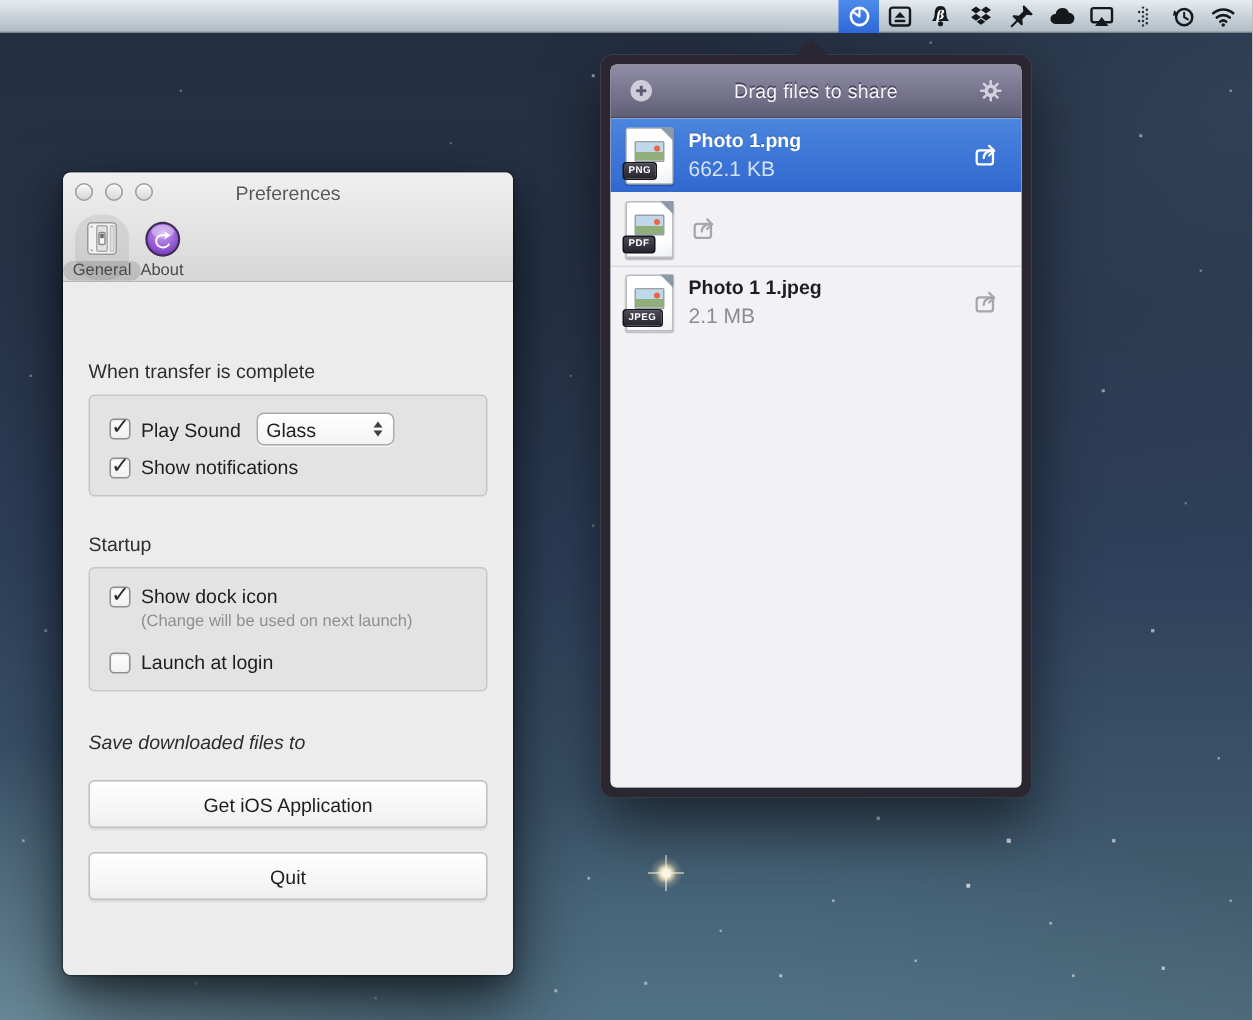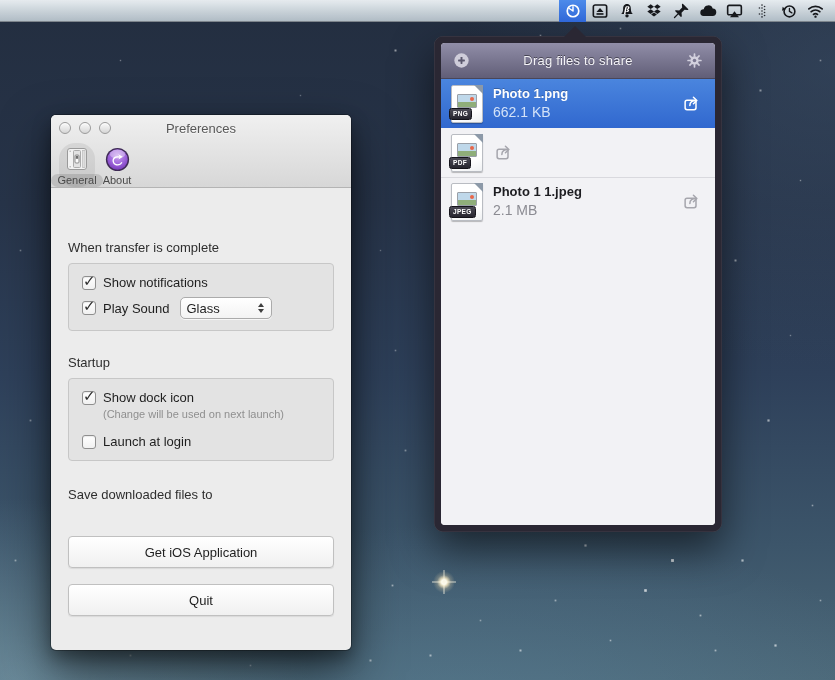--- a/index.html
+++ b/index.html
@@ -50,21 +50,21 @@
   .menubar { position:absolute; top:0; left:0; right:0; height:22px;
     background:linear-gradient(180deg,rgba(240,245,248,.95),rgba(188,200,208,.92));
     border-bottom:1px solid rgba(40,50,60,.55);
     display:flex; justify-content:flex-end; align-items:center; padding-right:6px; z-index:5; }
   .mb-icons { display:flex; align-items:center; height:22px; }
   .mb-icon { width:27px; height:22px; display:flex; align-items:center; justify-content:center; }
   .mb-icon svg { display:block; }
   .mb-icon.active { background:linear-gradient(180deg,#4d8bea,#2f67d8); }
 
   
-  .popover { position:absolute; left:434px; top:36px; width:288px; height:496px;
+  .popover { position:absolute; left:400px; top:36px; width:288px; height:496px;
     background:#2a2733; border-radius:9px; padding:7px; z-index:4;
     box-shadow:0 18px 40px rgba(0,0,0,.55), 0 0 0 0.5px rgba(255,255,255,.12) inset; }
   .popover::before { content:""; position:absolute; top:-10px; left:130px;
     border-left:11px solid transparent; border-right:11px solid transparent;
     border-bottom:11px solid #2a2733; }
   .popover-inner { width:100%; height:100%; border-radius:4px; overflow:hidden;
     display:flex; flex-direction:column; background:#f2f2f5; }
   .popover-header { height:36px; flex:0 0 36px;
     background:linear-gradient(180deg,#918ea8 0%,#7b7892 45%,#615e77 100%);
     display:flex; align-items:center; justify-content:space-between; padding:0 10px;
@@ -89,21 +89,21 @@
     color:#fff; font-size:6.5px; font-weight:bold; letter-spacing:.3px; padding:1.5px 3px; border-radius:2.5px;
     border:1px solid #15141b; line-height:1; }
   .file-text { flex:1; min-width:0; }
   .file-name { font-size:13px; font-weight:bold; color:#1d1d21; line-height:1.25; }
   .file-size { font-size:14px; color:#8b8b92; line-height:1.3; }
   .file-row.selected .file-name { color:#ffffff; text-shadow:0 -1px 0 rgba(0,0,0,.25); }
   .file-row.selected .file-size { color:#d3e2f8; }
   .share-btn { flex:0 0 22px; height:20px; display:flex; align-items:center; justify-content:center; }
 
   
-  .prefs { position:absolute; left:51px; top:115px; width:300px; height:535px; z-index:3;
+  .prefs { position:absolute; left:42px; top:115px; width:300px; height:535px; z-index:3;
     background:#ececec; border-radius:5px;
     box-shadow:0 0 0 1px rgba(0,0,0,.28), 0 22px 50px rgba(0,0,0,.55), 0 8px 18px rgba(0,0,0,.35); }
   .prefs-chrome { border-radius:5px 5px 0 0; background:linear-gradient(180deg,#f0f0f0,#d7d7d7);
     border-bottom:1px solid #b4b4b4; }
   .titlebar { height:26px; display:flex; align-items:center; position:relative; padding:0 8px; }
   .traffic { display:flex; gap:8px; }
   .tl-dot { width:12px; height:12px; border-radius:50%; border:1px solid #9b9b9b;
     background:linear-gradient(180deg,#fafafa,#d6d6d6); box-shadow:inset 0 1px 1px rgba(255,255,255,.8); }
   .win-title { position:absolute; left:0; right:0; text-align:center; font-size:13px; color:#585858;
     text-shadow:0 1px 0 rgba(255,255,255,.6); }
@@ -133,21 +133,21 @@
   .stepper { display:flex; flex-direction:column; gap:2px; align-items:center; padding-right:1px; }
   .stepper i { width:0; height:0; border-left:3.5px solid transparent; border-right:3.5px solid transparent; display:block; }
   .stepper .up { border-bottom:4.5px solid #3f3f3f; }
   .stepper .down { border-top:4.5px solid #3f3f3f; }
 
   .popup-large { margin-top:8px; height:40px; display:flex; align-items:center;
     background:linear-gradient(180deg,#f7f7f7,#ebebeb); border:1px solid #c3c3c3; border-radius:4px;
     padding:0 12px; box-shadow:0 1px 0 rgba(255,255,255,.6); }
   .popup-large .popup-value { font-size:14px; color:#1e1e1e; flex:1; margin-left:8px; }
 
-  .wide-btn { margin-top:34px; height:32px; width:100%; display:flex; align-items:center; justify-content:center;
+  .wide-btn { margin-top:18px; height:32px; width:100%; display:flex; align-items:center; justify-content:center;
     background:linear-gradient(180deg,#ffffff,#f0f0f0); border:1px solid #c0c0c0; border-radius:4px;
     font-size:13px; color:#1e1e1e; box-shadow:0 1px 1px rgba(0,0,0,.08); }
   .wide-btn.quit { margin-top:16px; }
 </style>
 </head>
 <body>
 
 <div class="desktop">
   <div class="stars"></div>
   <div class="bright-star"></div>
@@ -368,48 +368,48 @@
         </div>
       </div>
     </div>
 
     <div class="prefs-content">
 
       <div class="sec-label">When transfer is complete</div>
       <div class="groupbox">
         <div class="cb-row">
           <span class="checkbox checked"></span>
-          <span class="cb-label">Show notifications</span>
-        </div>
-        <div class="cb-row">
-          <span class="checkbox checked"></span>
           <span class="cb-label">Play Sound</span>
           <span class="popup-small">
             <span class="popup-value">Glass</span>
             <span class="stepper">
                 <i class="up"></i>
                 <i class="down"></i>
               </span>
           </span>
         </div>
+        <div class="cb-row">
+          <span class="checkbox checked"></span>
+          <span class="cb-label">Show notifications</span>
+        </div>
       </div>
 
       <div class="sec-label" style="margin-top:24px;">Startup</div>
       <div class="groupbox">
         <div class="cb-row">
           <span class="checkbox checked"></span>
           <span class="cb-label">Show dock icon</span>
         </div>
         <div class="note">(Change will be used on next launch)</div>
         <div class="cb-row row-gap">
           <span class="checkbox"></span>
           <span class="cb-label">Launch at login</span>
         </div>
       </div>
 
-      <div class="sec-label" style="margin-top:26px;">Save downloaded files to</div>
+      <div class="sec-label" style="margin-top:26px;font-style:italic;">Save downloaded files to</div>
 
       <div class="wide-btn">Get iOS Application</div>
       <div class="wide-btn quit">Quit</div>
 
     </div>
   </div>
 </div>
 
 </body></html>

